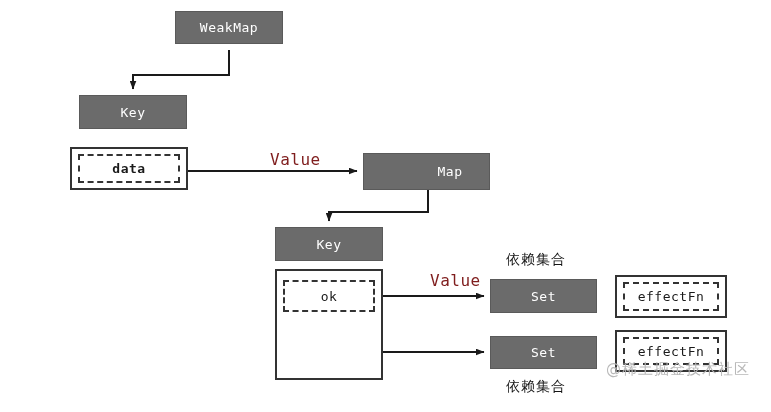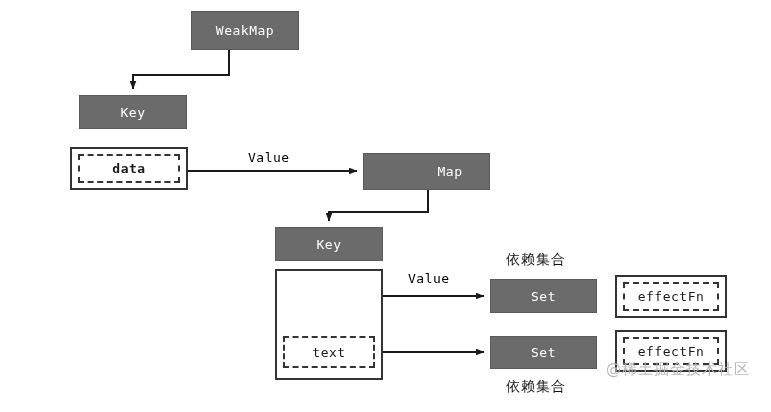--- a/index.html
+++ b/index.html
@@ -46,24 +46,25 @@
     border: 2px dashed #333333;
     color: #1a1a1a;
     display: flex;
     align-items: center;
     justify-content: center;
     font-size: 13px;
     letter-spacing: 0.5px;
   }
   .edge-label {
     position: absolute;
-    font-size: 13px;
-    color: #000000;
+    font-size: 16px;
+    color: #7f1d1d;
     letter-spacing: 0.5px;
     white-space: nowrap;
+    margin-left: 22px;
   }
   .cn-label {
     position: absolute;
     font-family: Liberation Serif, serif;
     font-size: 14px;
     color: #141414;
     white-space: nowrap;
     letter-spacing: 1px;
   }
   .watermark {
@@ -99,21 +100,21 @@
 
     <path d="M 188 171 L 357 171" stroke="#1a1a1a" stroke-width="2" fill="none" marker-end="url(#arrowhead)"></path>
 
     <path d="M 428 190 L 428 212 L 329 212 L 329 221" stroke="#1a1a1a" stroke-width="2" fill="none" marker-end="url(#arrowhead)"></path>
 
     <path d="M 375 296 L 484 296" stroke="#1a1a1a" stroke-width="2" fill="none" marker-end="url(#arrowhead)"></path>
 
     <path d="M 375 352 L 484 352" stroke="#1a1a1a" stroke-width="2" fill="none" marker-end="url(#arrowhead)"></path>
   </svg>
 
-  <div class="box node-filled" style="left:175px; top:11px; width:108px; height:39px;margin-left:16px;">
+  <div class="box node-filled" style="left:175px; top:11px; width:108px; height:33px;">
     <span>WeakMap</span>
   </div>
 
   <div class="box node-filled" style="left:79px; top:95px; width:108px; height:34px;">
     <span>Key</span>
   </div>
 
   <div class="box node-outline" style="left:70px; top:147px; width:118px; height:43px;"></div>
   <div class="slot-dashed" style="left:78px; top:154px; width:102px; height:29px;font-weight:bold;">
     <span>data</span>
@@ -121,22 +122,22 @@
 
   <div class="box node-filled" style="left:363px; top:153px; width:127px; height:37px;padding-left:47px;">
     <span>Map</span>
   </div>
 
   <div class="box node-filled" style="left:275px; top:227px; width:108px; height:34px;">
     <span>Key</span>
   </div>
 
   <div class="box node-outline" style="left:275px; top:269px; width:108px; height:111px;"></div>
-  <div class="slot-dashed" style="left:283px; top:336px; width:92px; height:32px;">
-    <span>text</span>
+  <div class="slot-dashed" style="left:283px; top:280px; width:92px; height:32px;">
+    <span>ok</span>
   </div>
 
   <div class="box node-filled" style="left:490px; top:279px; width:107px; height:34px;">
     <span>Set</span>
   </div>
 
   <div class="box node-filled" style="left:490px; top:336px; width:107px; height:33px;">
     <span>Set</span>
   </div>
 

